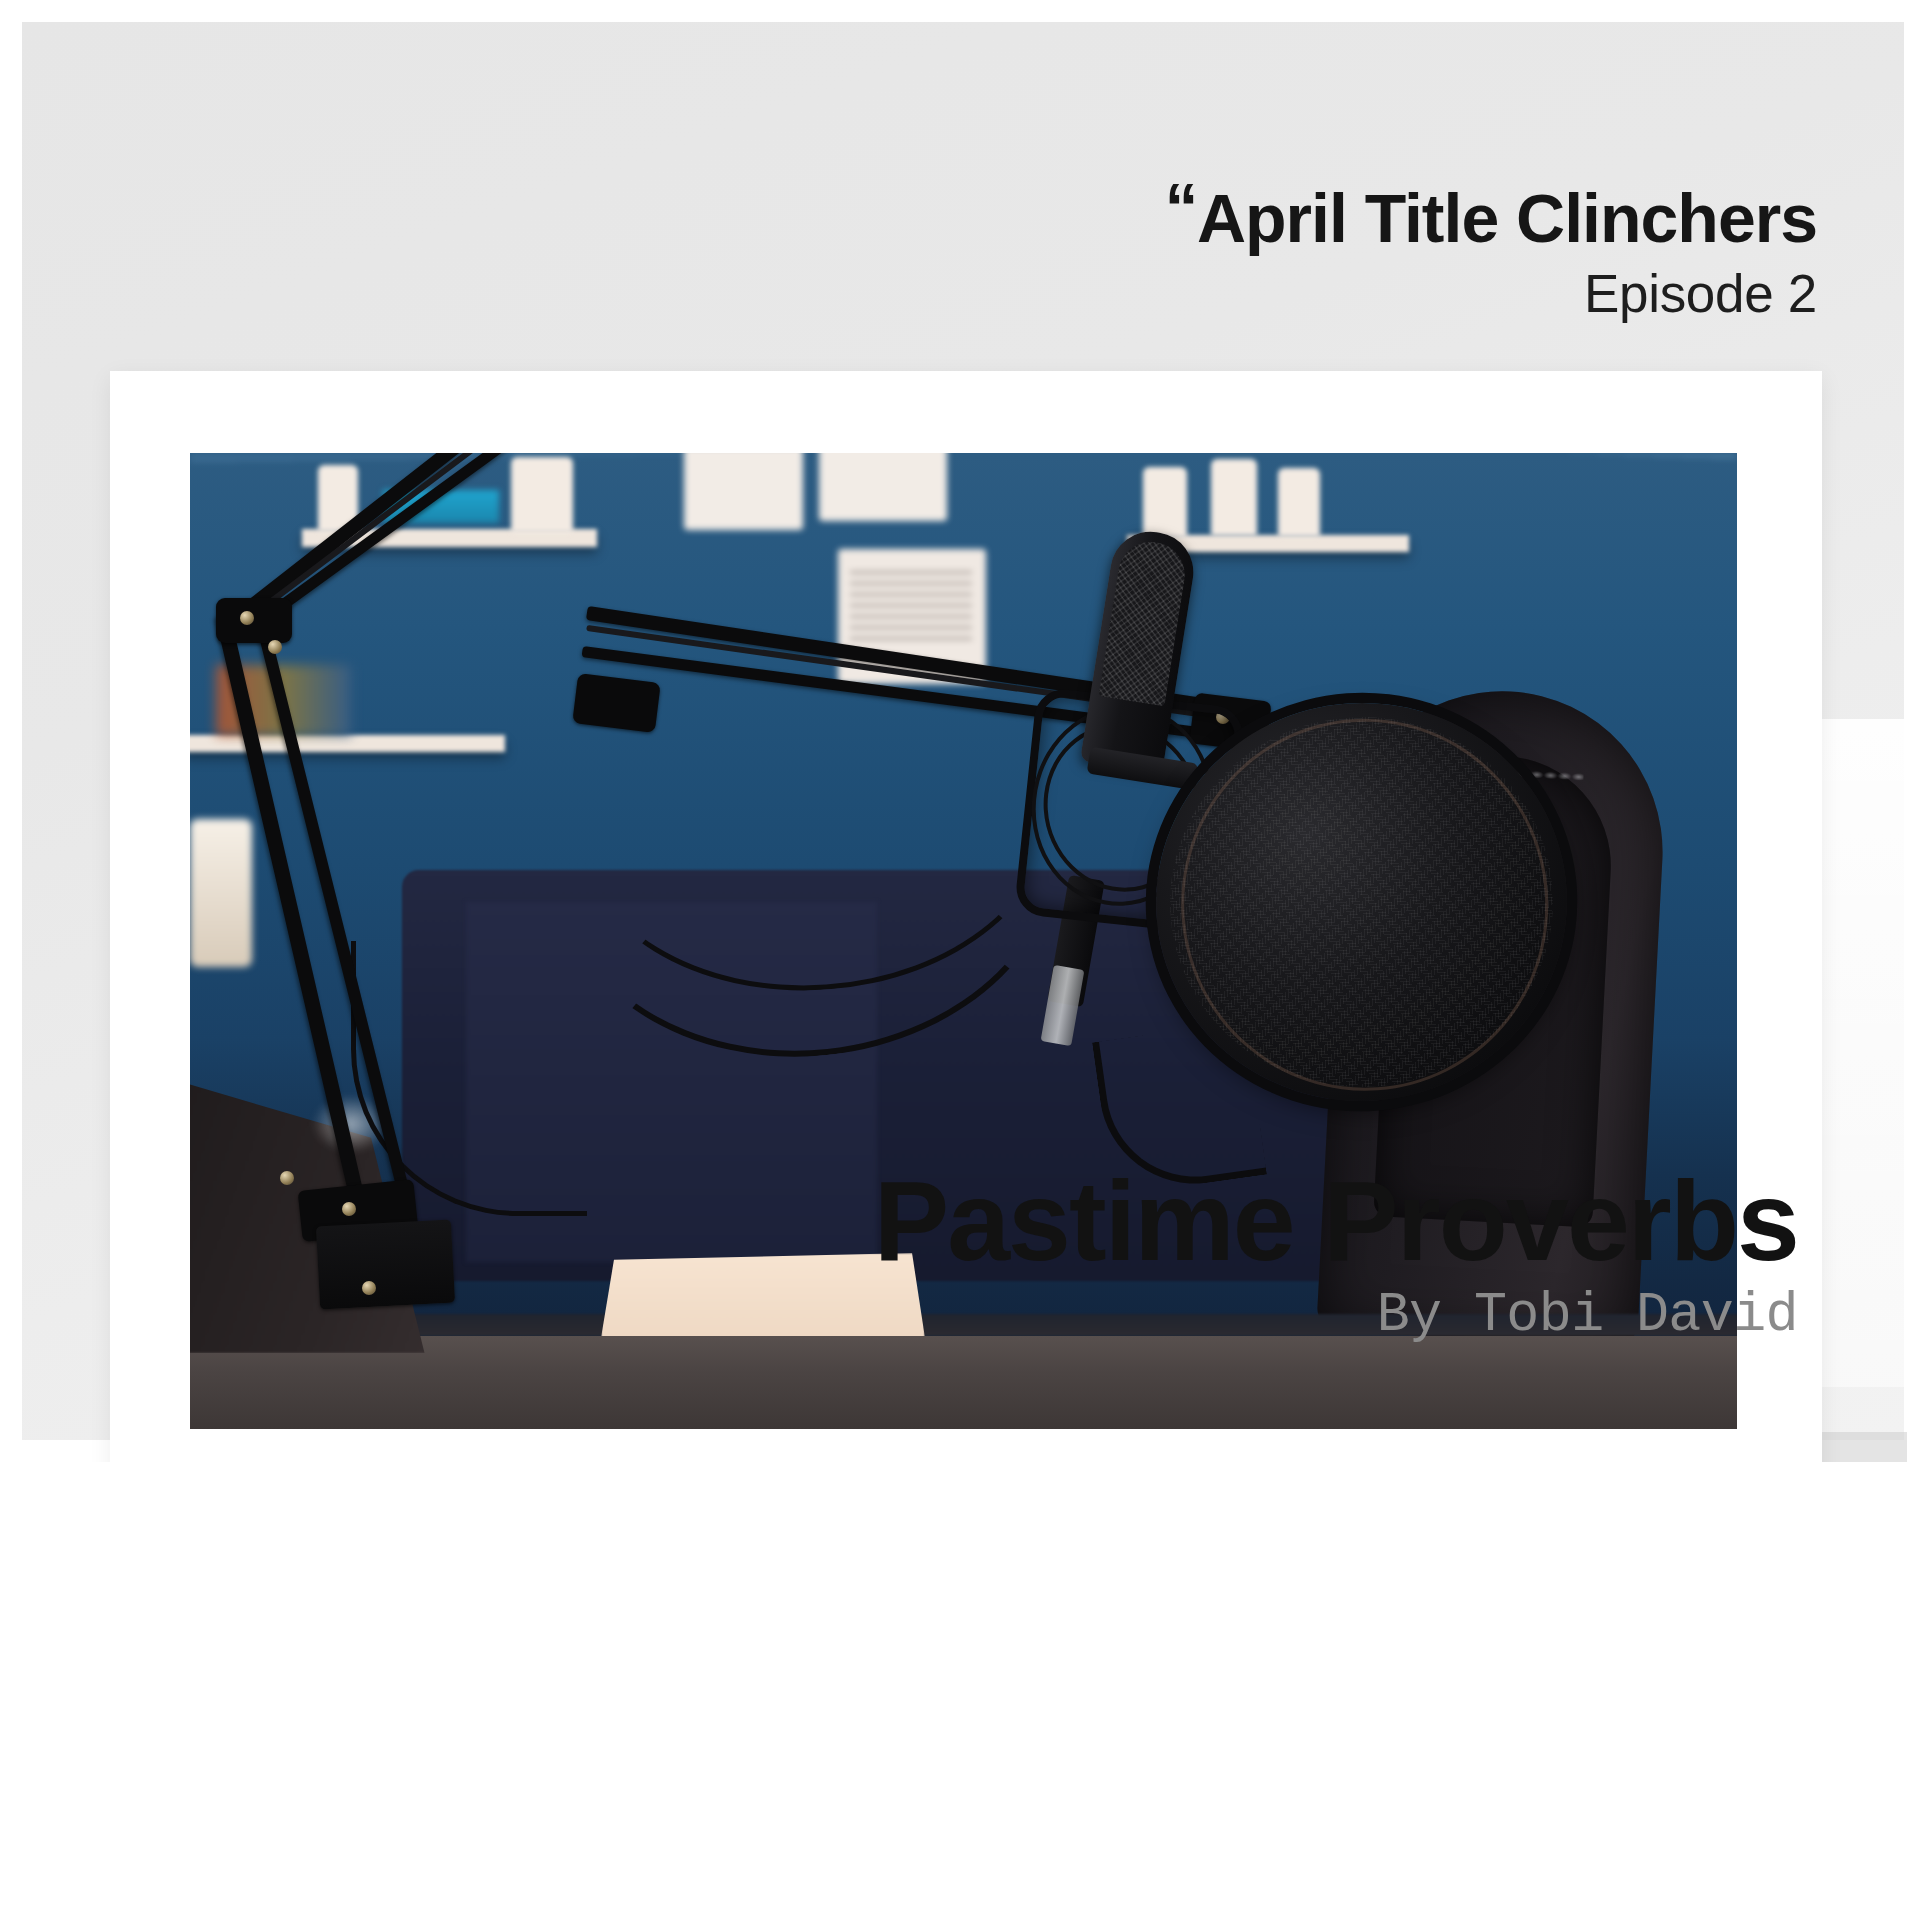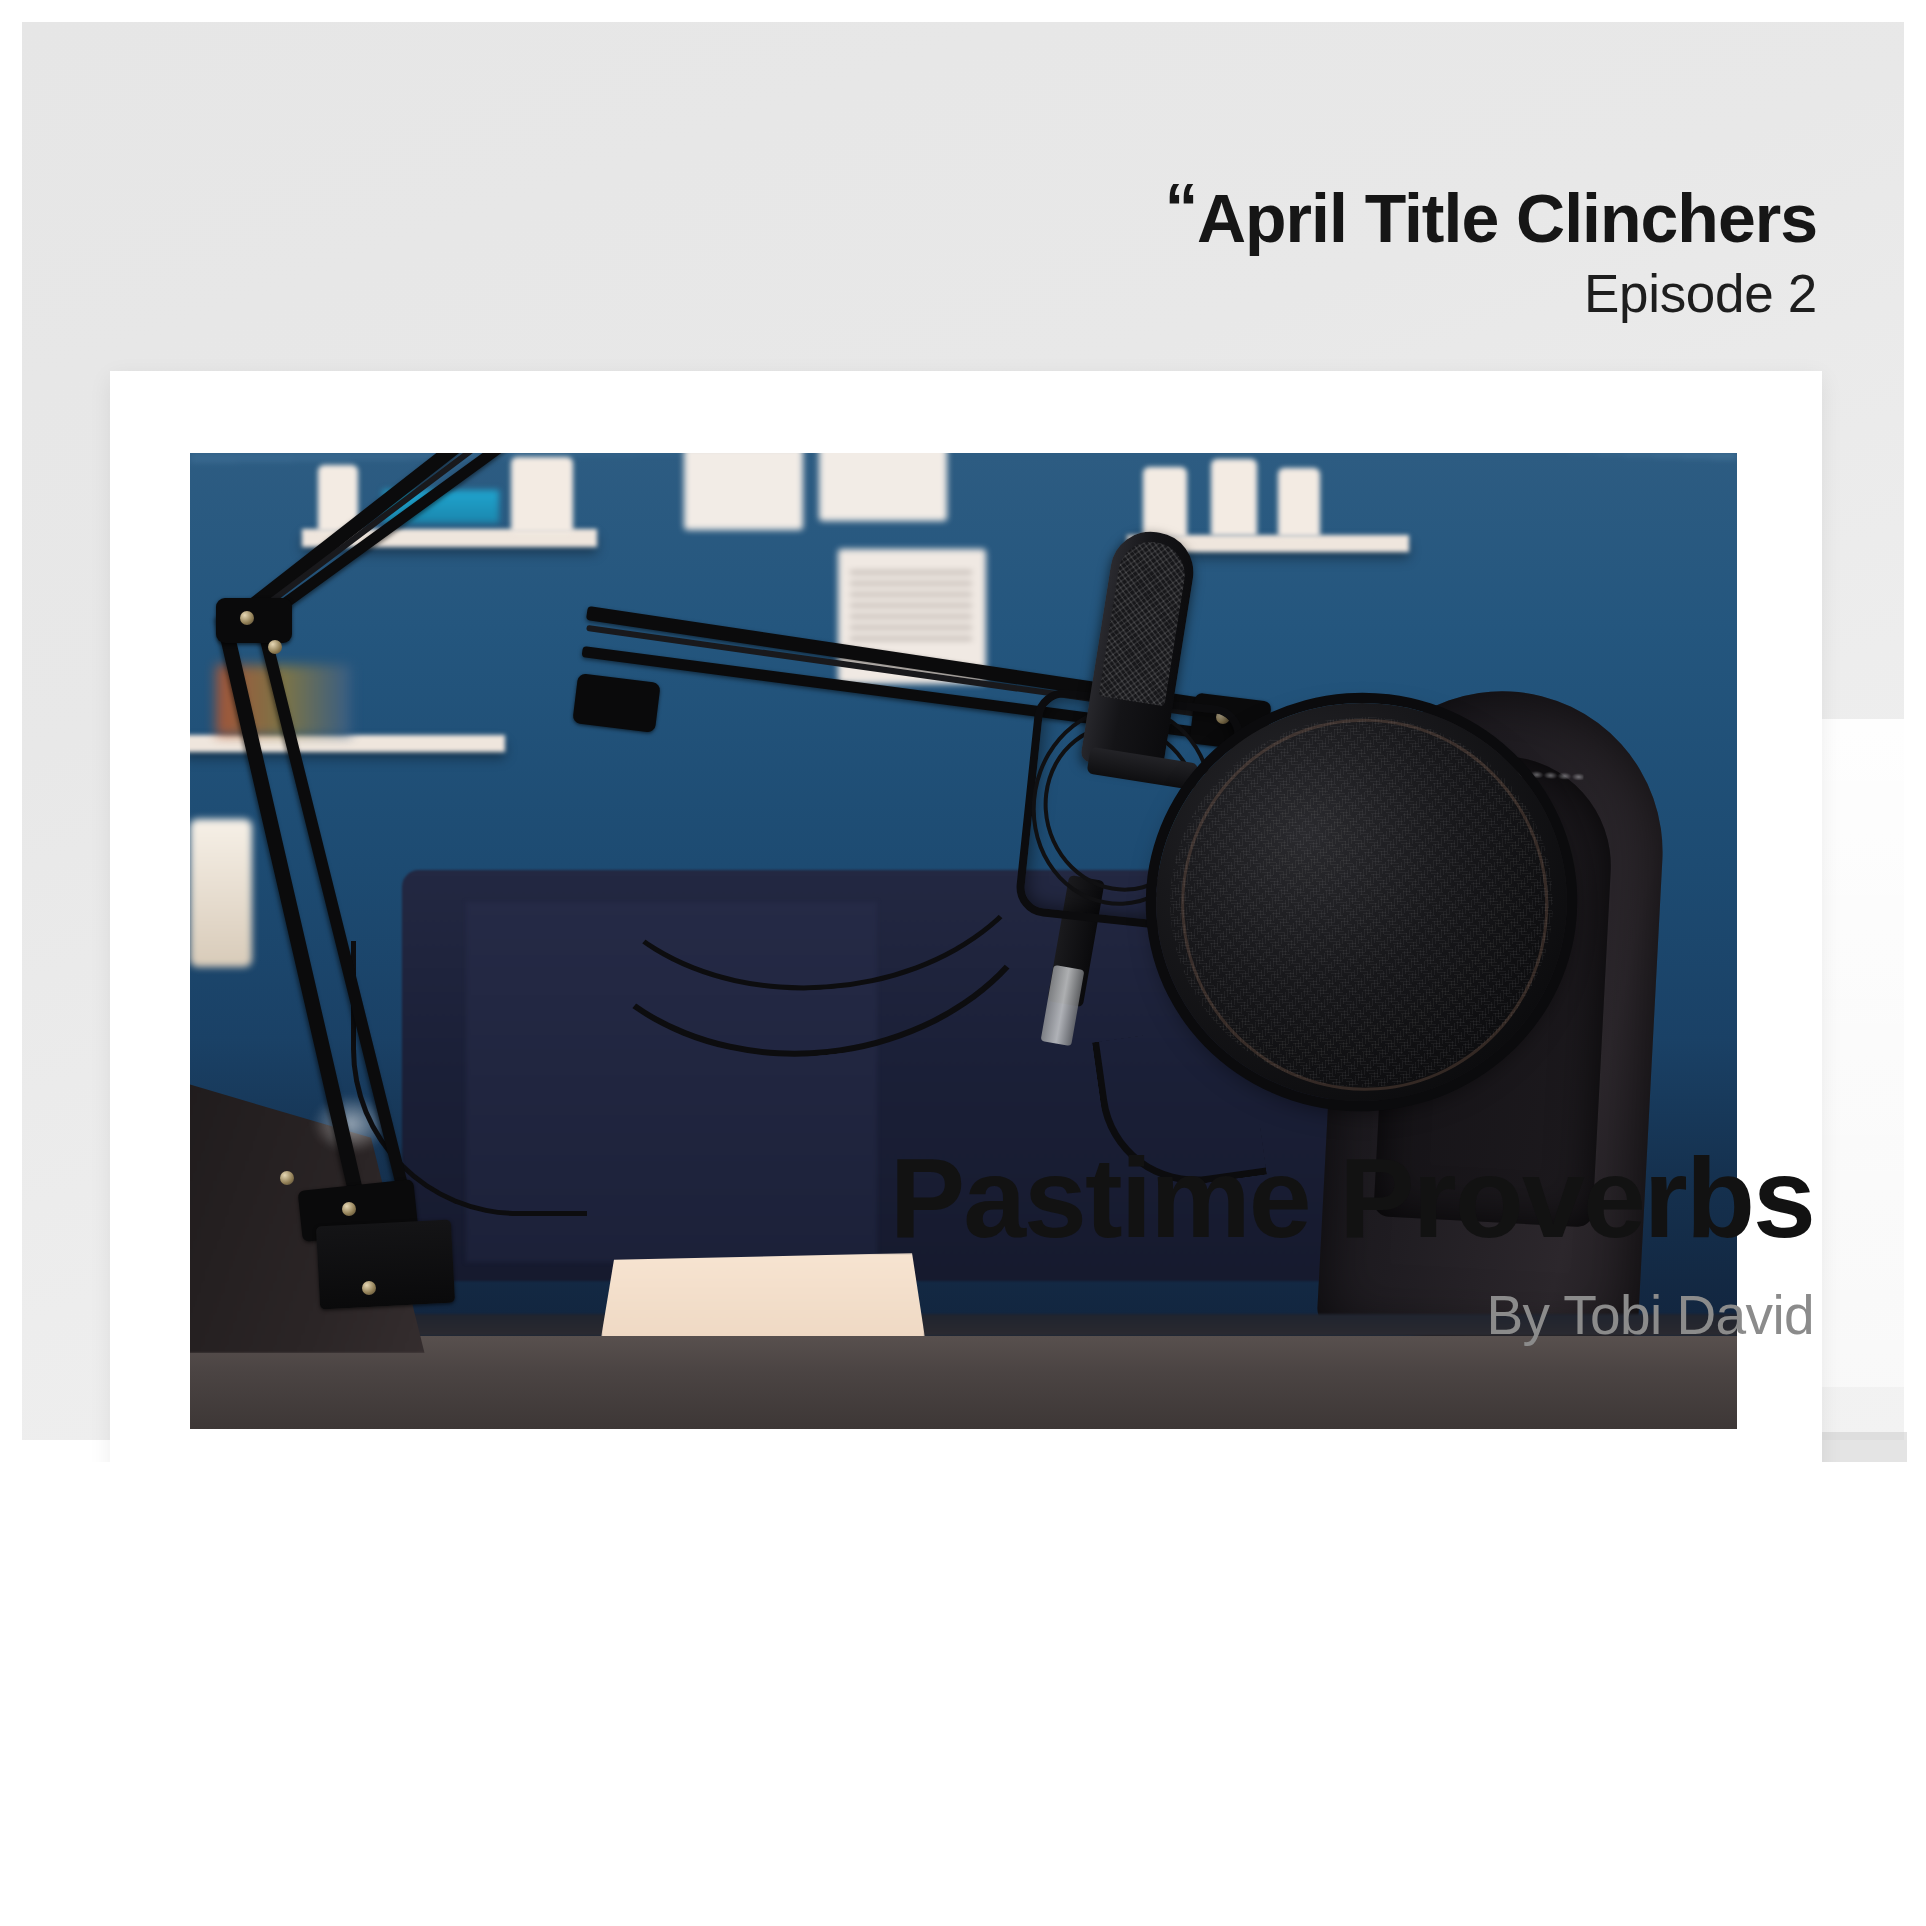--- a/index.html
+++ b/index.html
@@ -342,32 +342,33 @@
   }
   .pop-gooseneck{
     position:absolute;left:912px;top:578px;width:148px;height:148px;
     border-left:7px solid #0c0c0e;border-bottom:7px solid #0c0c0e;
     border-radius:0 0 0 96px;transform:rotate(-8deg);
   }
 
   
   .footer{
     position:absolute;
-    right:112px;bottom:119px;
+    right:128px;bottom:119px;
     text-align:right;line-height:1;
   }
   .footer .show{
     display:block;
     font-size:113px;font-weight:bold;color:#121212;
     letter-spacing:-1.9px;white-space:nowrap;
   }
   .footer .by{
-    display:block;margin-top:33px;
+    display:block;margin-top:10px;
     font-size:55px;font-weight:normal;color:#8b8b8b;
     letter-spacing:-0.6px;
+    font-family:Liberation Mono, monospace;
   }
 </style>
 </head>
 <body>
 
 <div class="cover">
 
   <div class="bg-panel"></div>
 
   <div class="facet facet-a"></div>

